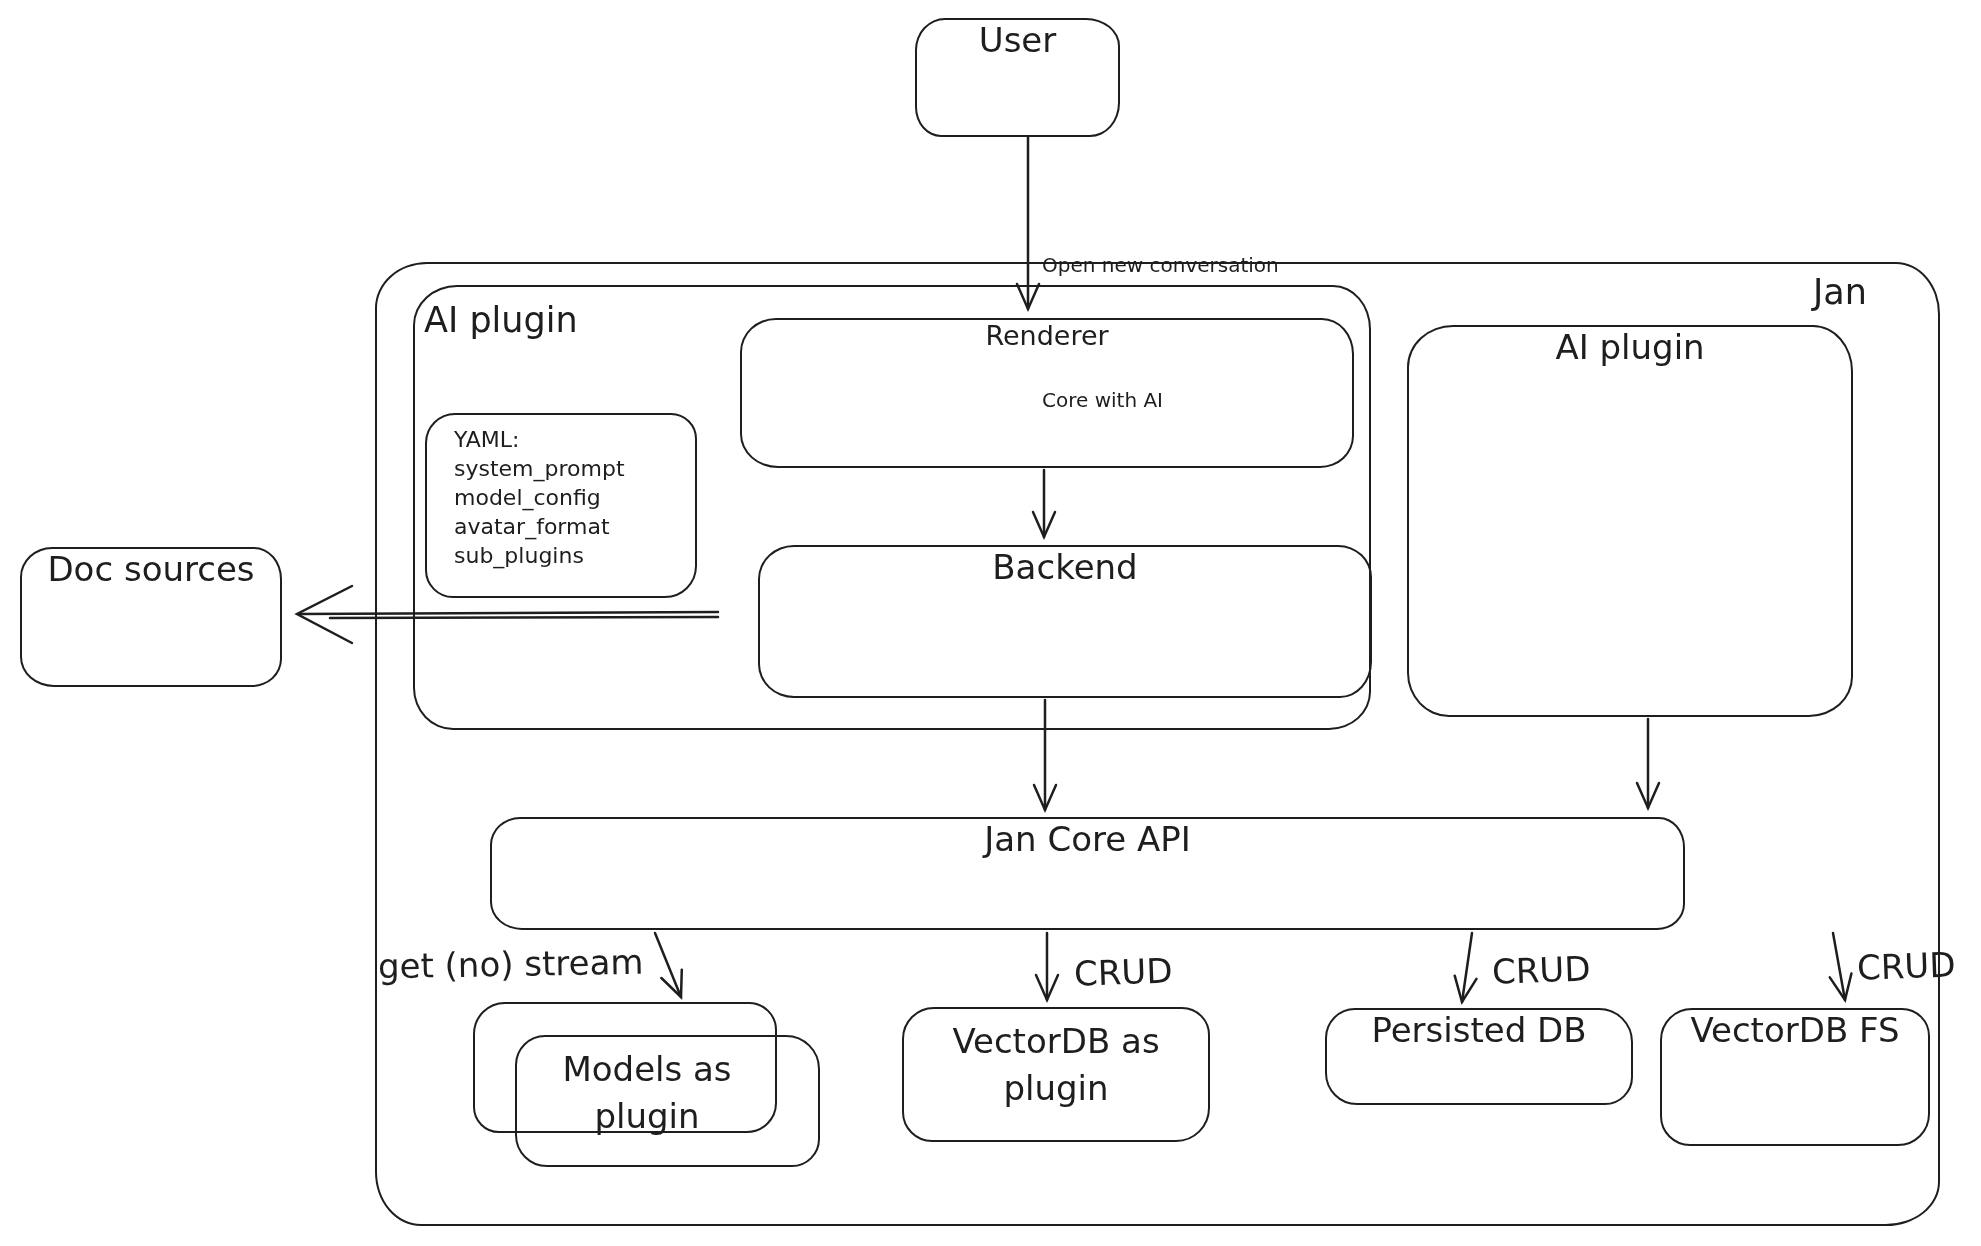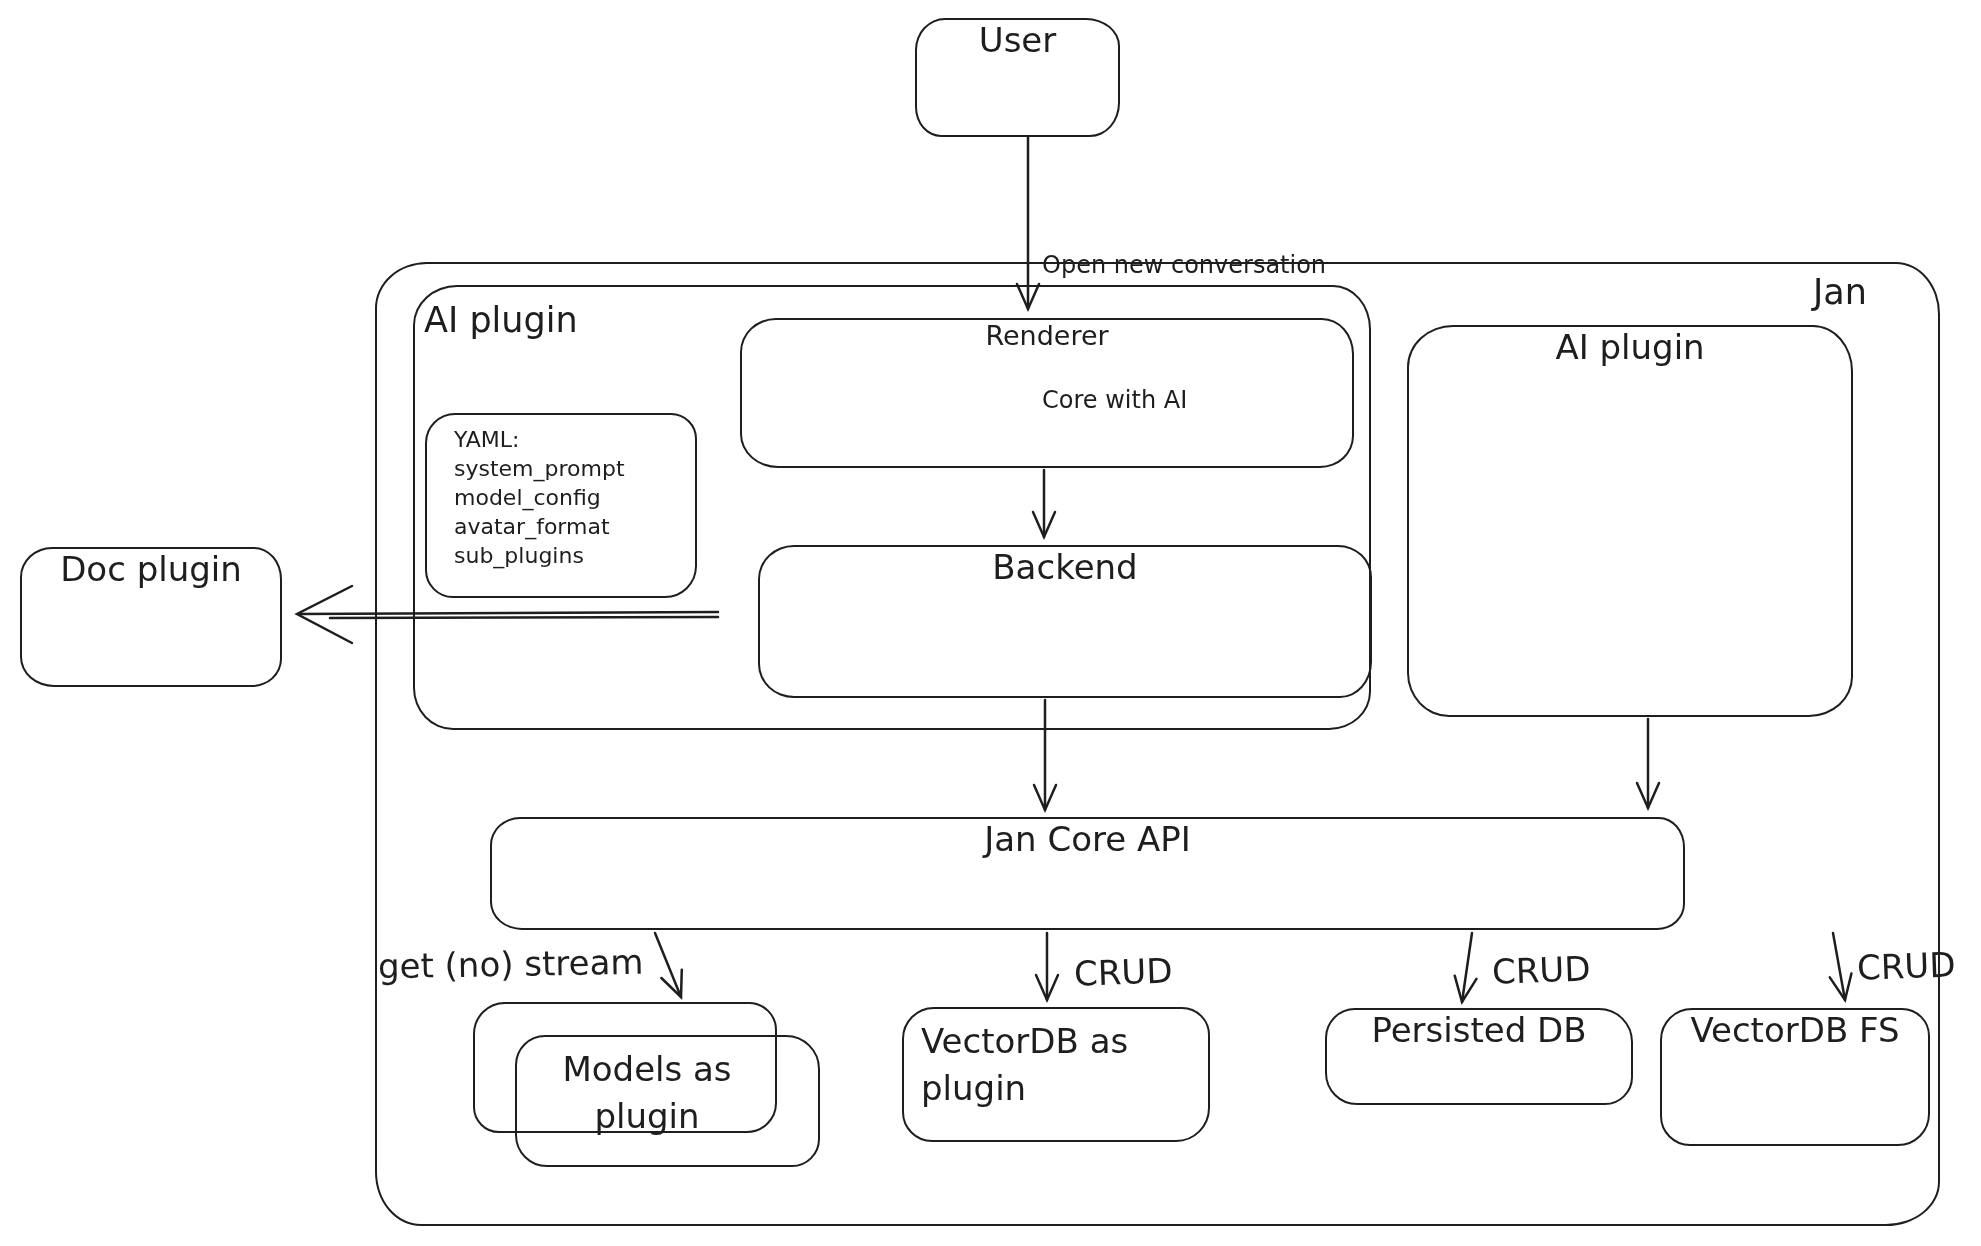--- a/index.html
+++ b/index.html
@@ -25,26 +25,26 @@
   #renderer-box    { left:740px;  top:318px;  width:614px;  height:150px; border-radius:36px 32px 34px 38px / 34px 36px 32px 34px; font-size:27px; }
   #yaml-box        { left:425px;  top:413px;  width:272px;  height:185px; border-radius:30px 26px 32px 28px; font-size:22px; line-height:29px; padding:10px 0 0 27px; }
   #backend-box     { left:758px;  top:545px;  width:614px;  height:153px; border-radius:36px 34px 32px 36px / 34px 32px 36px 34px; font-size:34px; }
   #ai-plugin-right-box { left:1407px; top:325px; width:446px; height:392px; border-radius:46px 40px 44px 42px / 42px 46px 40px 44px; font-size:34px; }
   #doc-sources-box { left:20px;   top:547px;  width:262px;  height:140px; border-radius:32px 28px 30px 34px / 30px 32px 28px 30px; font-size:34px; }
   #jan-core-api-box{ left:490px;  top:817px;  width:1195px; height:113px; border-radius:30px 26px 28px 32px / 28px 30px 26px 28px; font-size:34px; }
   #models-back-box { left:473px;  top:1002px; width:304px;  height:131px; border-radius:32px 28px 30px 26px; }
   #models-front-box{ left:515px;  top:1035px; width:305px;  height:132px; border-radius:30px 34px 28px 32px; }
   #models-label    { left:527px;  top:1046px; width:240px;  font-size:34px; line-height:47px; text-align:center; }
   #vectordb-box    { left:902px;  top:1007px; width:308px;  height:135px; border-radius:32px 28px 34px 30px; }
-  #vectordb-label  { left:921px;  top:1018px; width:270px;  font-size:34px; line-height:47px; }
+  #vectordb-label  { left:921px;  top:1018px; width:270px;  font-size:34px; line-height:47px; text-align:center; }
   #persisted-db-box{ left:1317px; top:1008px; width:308px;  height:97px; border-radius:30px 34px 28px 32px; font-size:34px;margin-left:8px; }
   #persisted-fs-box{ left:1660px; top:1008px; width:270px;  height:138px; border-radius:32px 28px 32px 30px; font-size:34px; }
 
   
-  #edge-open-conv  { left:1042px; top:153px;  font-size:24px; line-height:45px; }
+  #edge-open-conv  { left:1042px; top:153px;  font-size:20px; line-height:45px; }
   #edge-get-stream { left:378px;  top:944px;  font-size:34px; transform:rotate(-1deg); }
   #edge-crud-1     { left:1074px; top:952px;  font-size:34px; transform:rotate(-2deg); }
   #edge-crud-2     { left:1492px; top:950px;  font-size:34px; transform:rotate(-2deg); }
   #edge-crud-3     { left:1857px; top:946px;  font-size:34px; transform:rotate(-2deg); }
 
   .arrows { position:absolute; left:0; top:0; pointer-events:none; }
 </style>
 </head>
 <body>
 
@@ -73,21 +73,21 @@
     <div>model_config</div>
     <div>avatar_format</div>
     <div>sub_plugins</div>
   </div>
 
   <div class="box center" id="ai-plugin-right-box">
     <span>AI plugin</span>
   </div>
 
   <div class="box center" id="doc-sources-box">
-    <span>Doc plugin</span>
+    <span>Doc sources</span>
   </div>
 
   <div class="box center" id="jan-core-api-box">
     <span>Jan Core API</span>
   </div>
 
   <div class="box" id="models-back-box"></div>
   <div class="box" id="models-front-box"></div>
   <div class="lbl wrap" id="models-label">Models as plugin</div>
 

